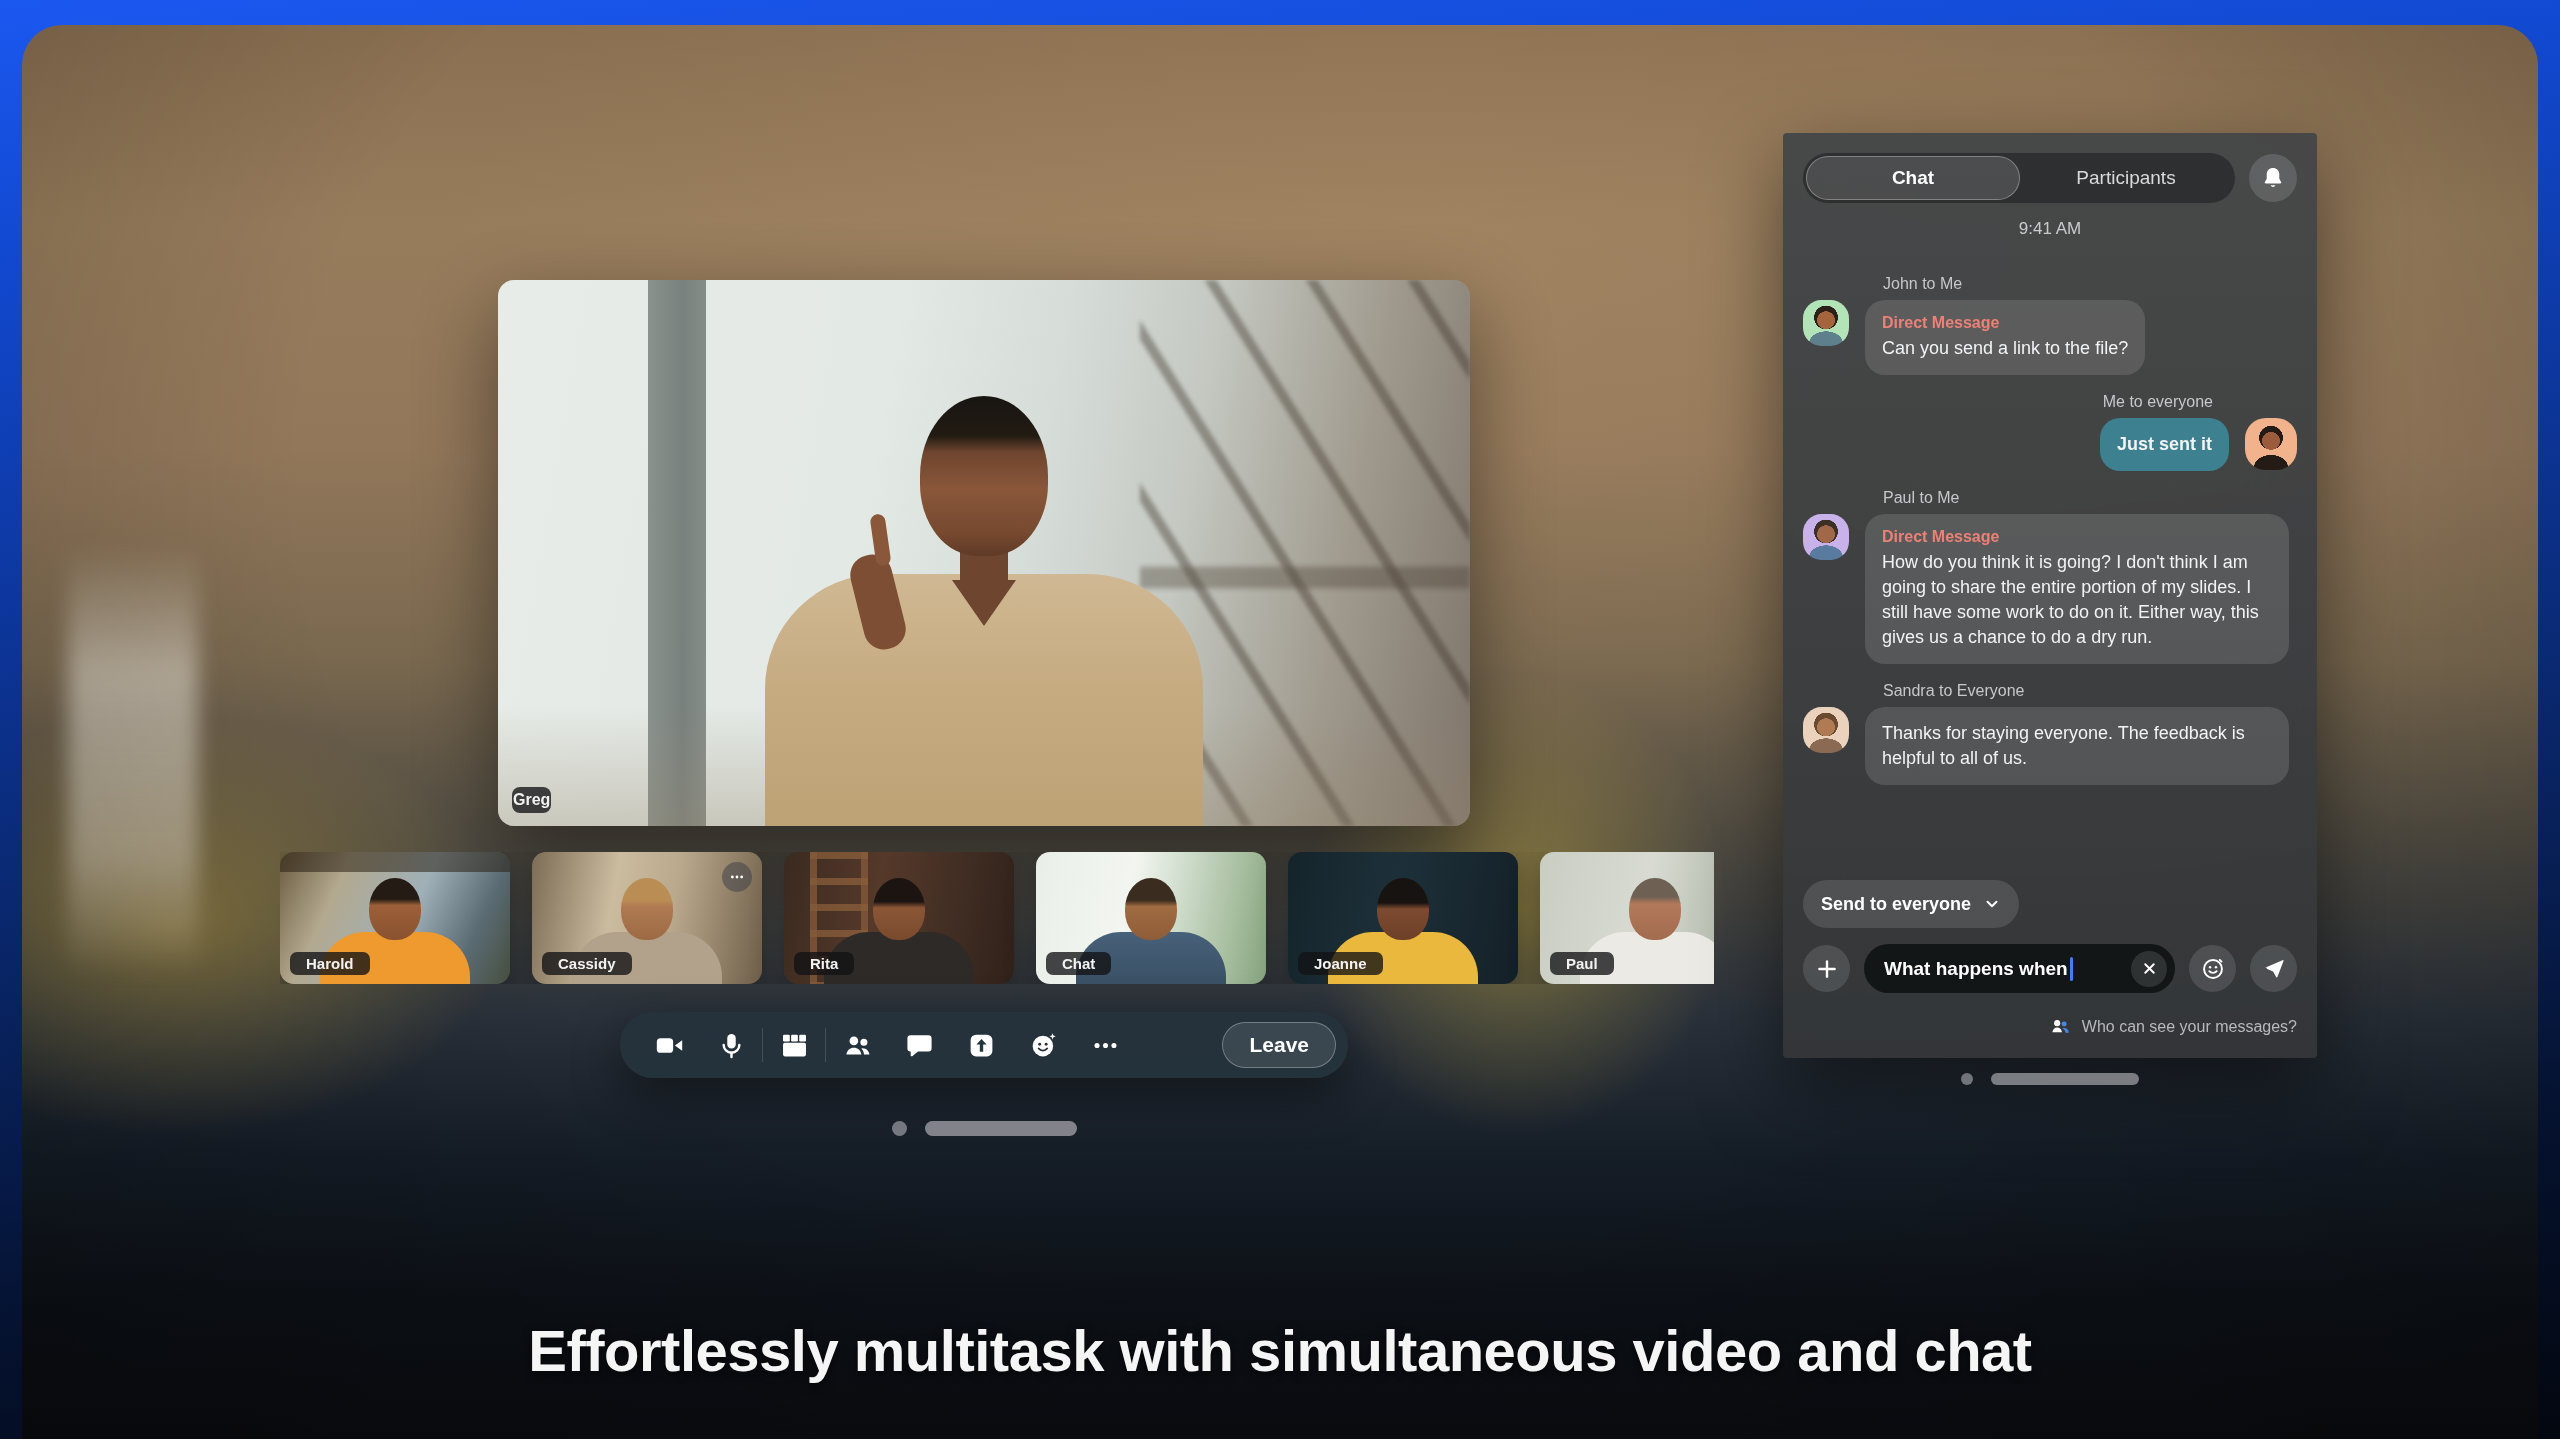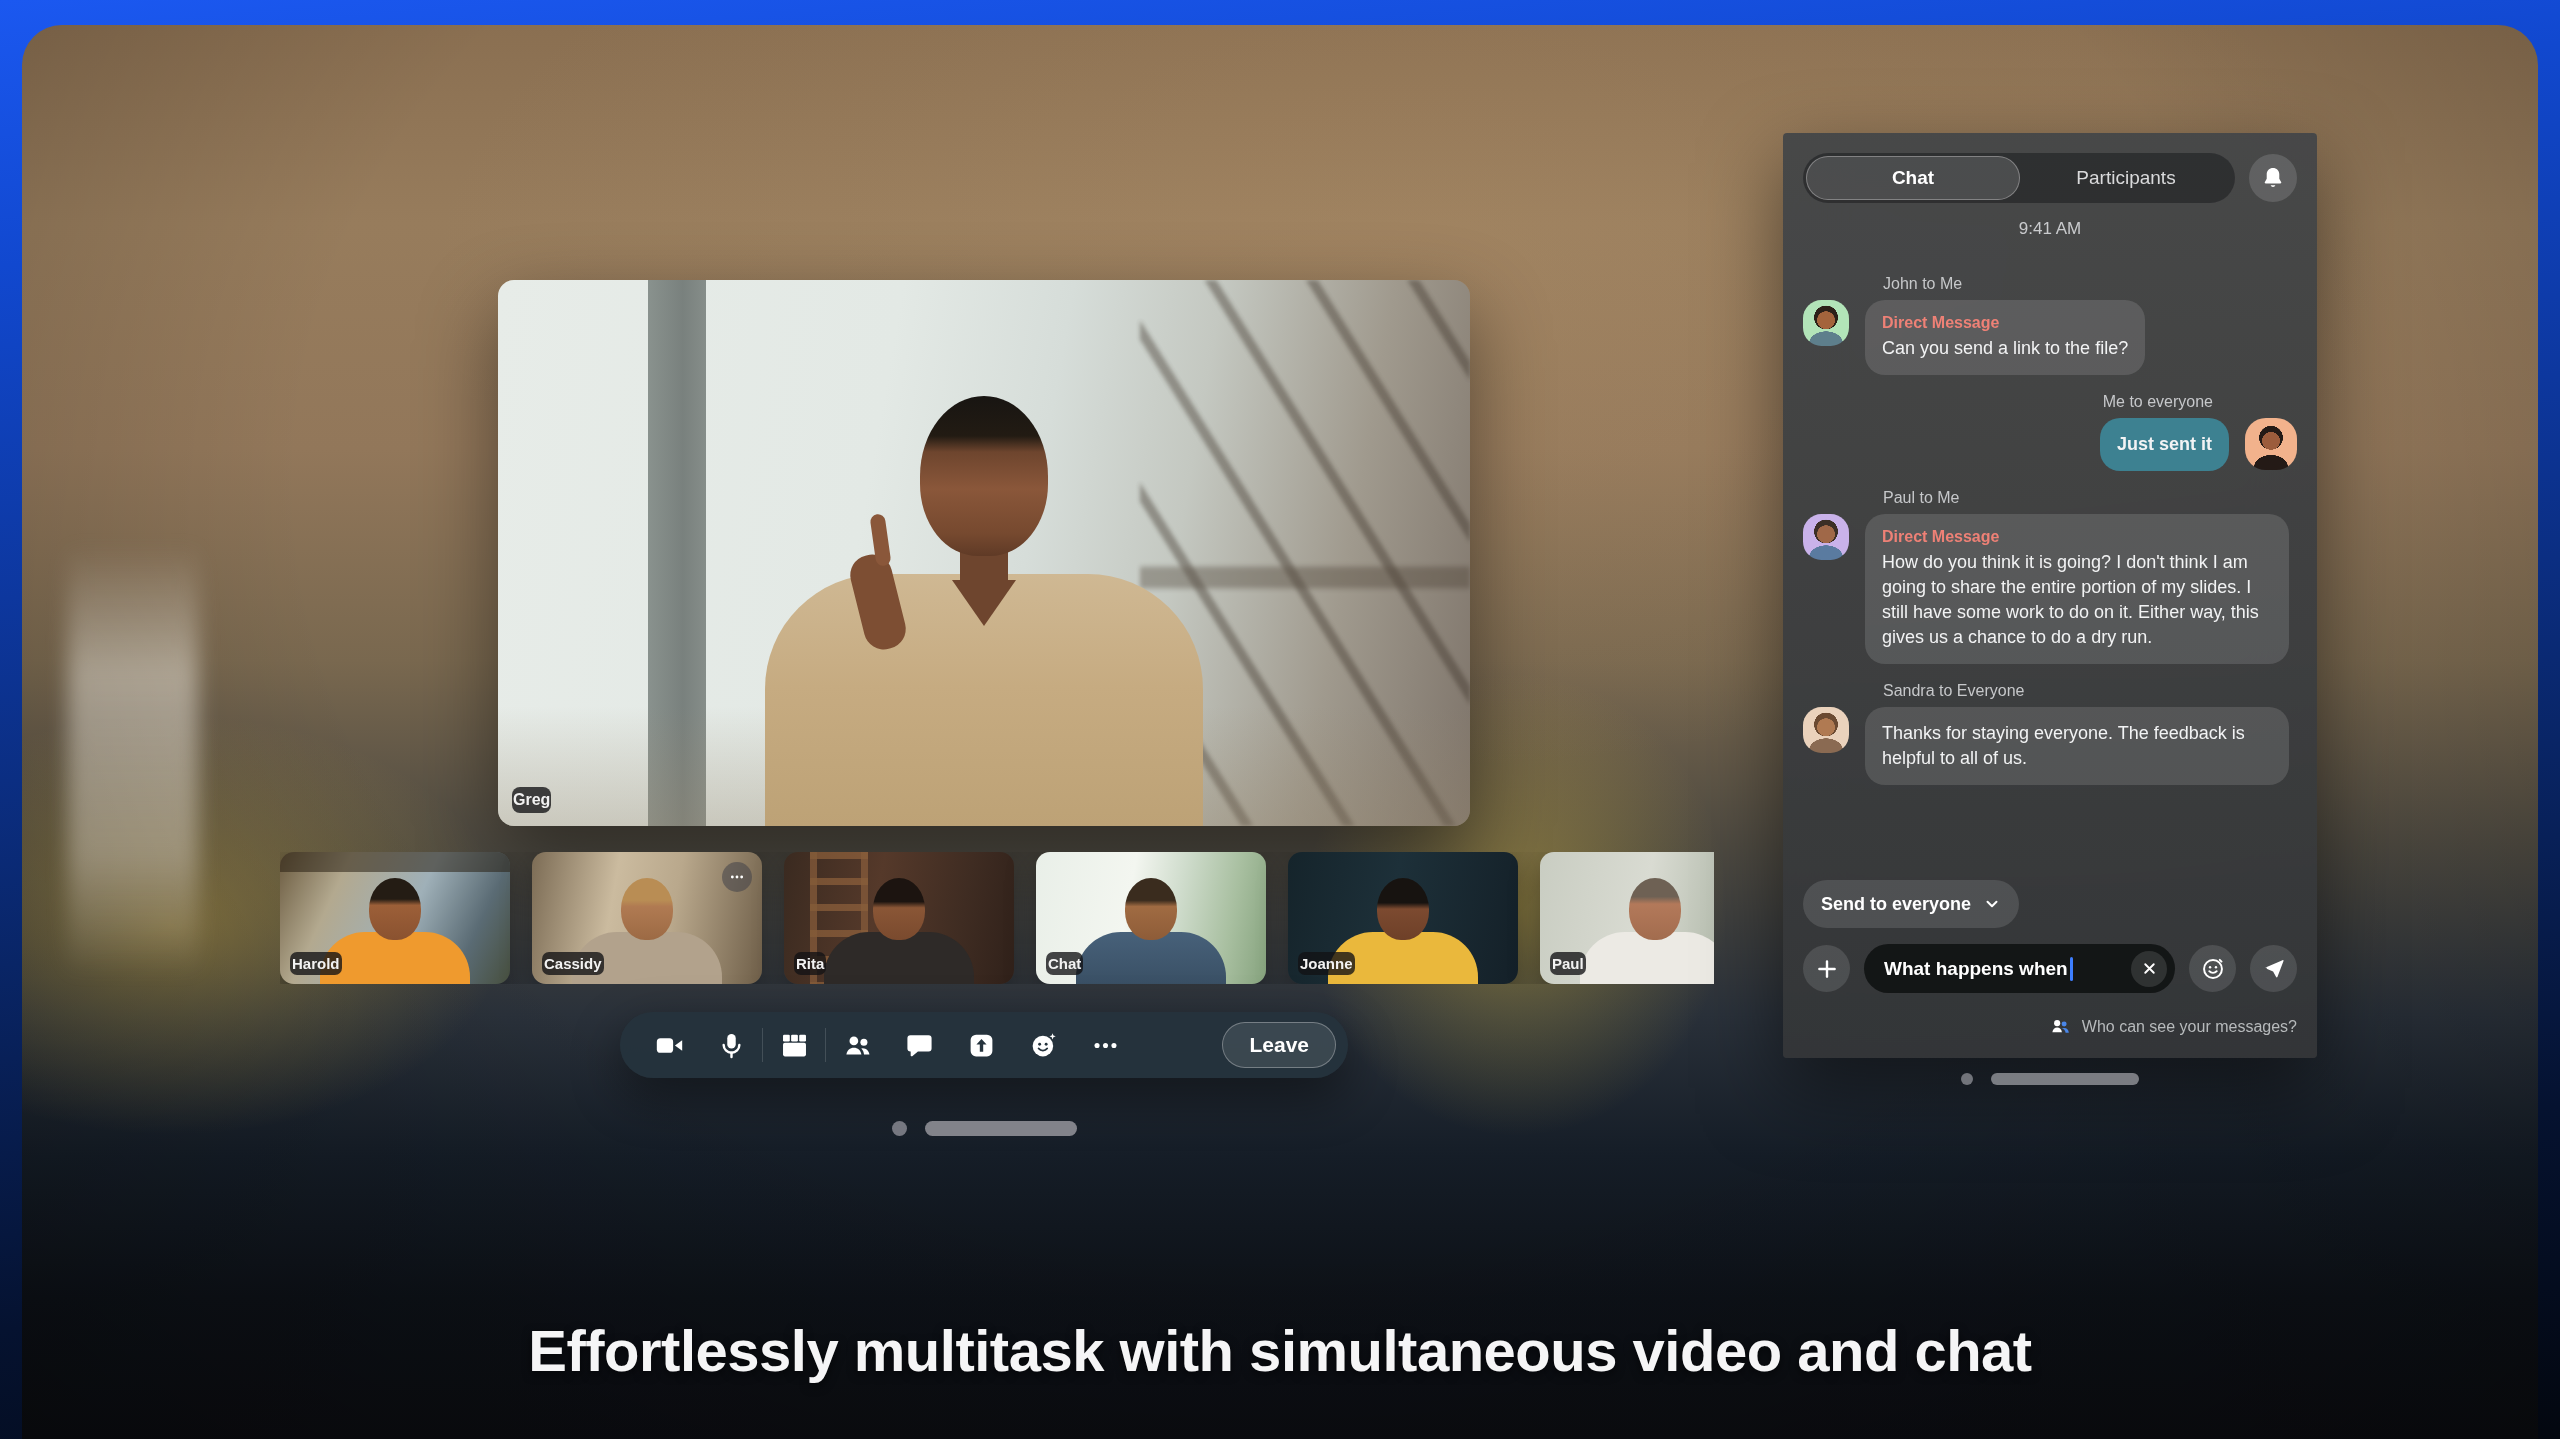--- a/index.html
+++ b/index.html
@@ -57,21 +57,21 @@
   .greg-finger { position:absolute; left:124px; top:118px; width:15px; height:52px; border-radius:8px;
     background:#8a573a; transform:rotate(-8deg); }
   .name-tag { position:absolute; left:14px; bottom:13px; background:rgba(18,18,21,.78);
     border-radius:8px; padding:4px 1px; font-size:16px; font-weight:bold; color:#f2f2f2; }
 
   
   .filmstrip { position:absolute; left:258px; top:827px; width:1434px; height:132px;
     display:flex; gap:22px; overflow:hidden; }
   .tile { flex:0 0 230px; height:132px; border-radius:14px; position:relative; overflow:hidden;
     box-shadow:0 12px 30px rgba(0,0,0,.35); }
-  .tile .name-tag { left:10px; bottom:9px; font-size:15px; padding:3px 2px; border-radius:7px; }
+  .tile .name-tag { left:10px; bottom:9px; font-size:15px; padding:3px 16px; border-radius:7px; }
   .tn-head { position:absolute; left:50%; bottom:44px; transform:translateX(-50%); width:52px; height:62px;
     border-radius:50% 50% 46% 46%; }
   .tn-body { position:absolute; left:50%; bottom:0; transform:translateX(-50%); width:150px; height:52px;
     border-radius:45px 45px 0 0; }
   .t-harold  { background:linear-gradient(115deg,#6b5b40 0%,#b3a98f 25%,#9fb0b8 55%,#5a6b74 80%,#474f3e 100%); }
   .t-harold::before { content:""; position:absolute; top:0; left:0; right:0; height:20px; background:rgba(42,32,20,.55); }
   .t-harold .tn-head { background:linear-gradient(180deg,#241c14 0%,#241c14 34%,#9c5f38 44%,#8a5230 100%); }
   .t-harold .tn-body { background:#ef9a2e; }
   .t-cassidy { background:linear-gradient(100deg,#7c6c55 0%,#cbbb9f 35%,#b9a88c 60%,#6f5f49 100%); }
   .t-cassidy .tn-head { background:linear-gradient(180deg,#b98d54 0%,#b98d54 36%,#b07a52 46%,#9c6a44 100%); }

